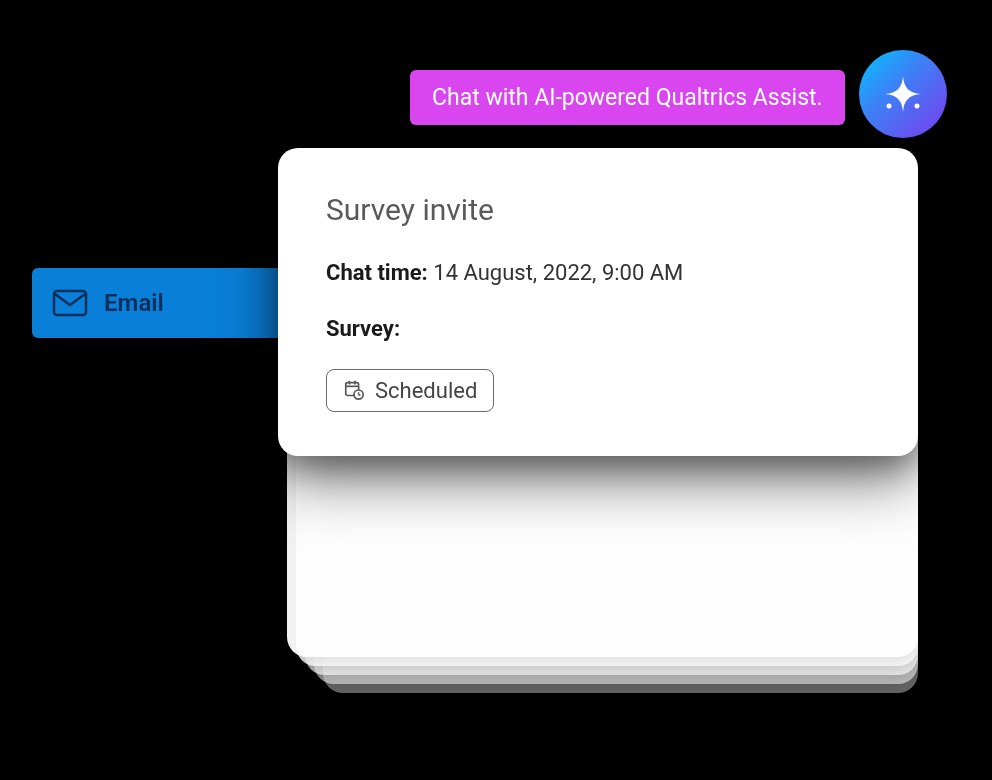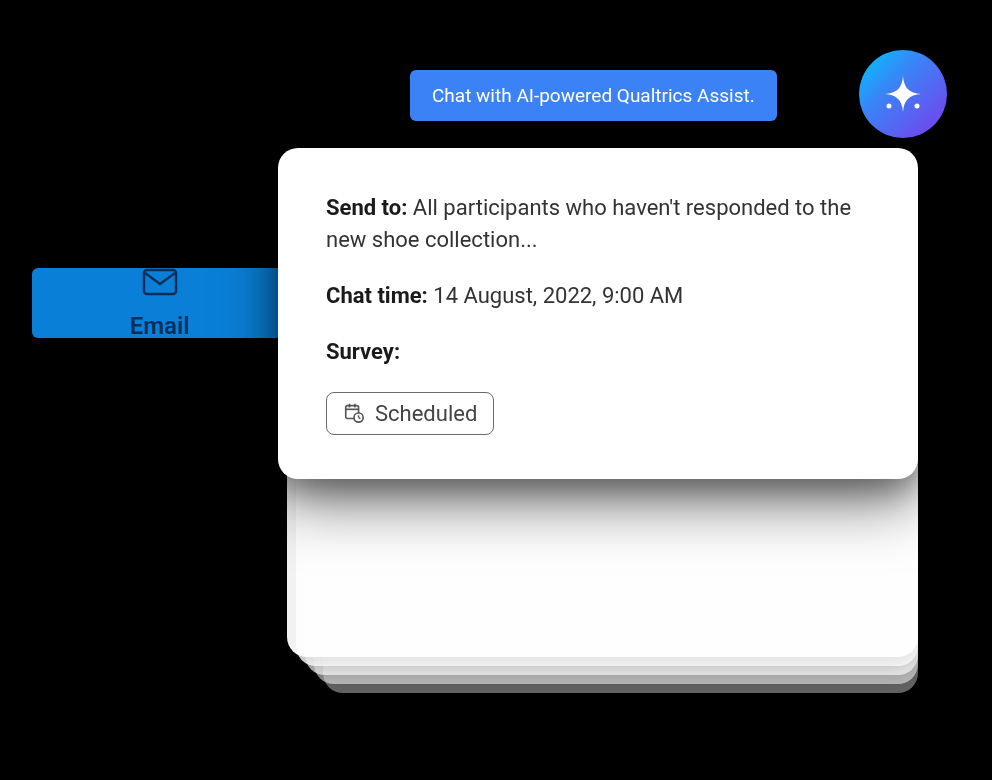--- a/index.html
+++ b/index.html
@@ -19,37 +19,36 @@
       top: 268px;
       background: #0a7fd8;
       width: 255px;
       height: 70px;
       border-radius: 6px;
       display: flex;
       align-items: center;
       padding: 0 20px;
       gap: 16px;
       z-index: 3;
-      flex-direction: column;
     }
     .email-tab .icon svg { display: block; }
     .email-tab .label {
       color: #072f5a;
       font-size: 24px;
       font-weight: 600;
     }
 
     
     .tooltip {
       position: absolute;
       top: 70px;
       left: 410px;
-      background: #3b82f6;
+      background: #d946ef;
       color: #fff;
-      font-size: 19px;
+      font-size: 23px;
       padding: 14px 22px;
       border-radius: 6px;
       z-index: 20;
       white-space: nowrap;
     }
 
     
     .sparkle-btn {
       position: absolute;
       top: 50px;
@@ -162,25 +161,22 @@
 </div>
 
 <div class="card-stack">
   <div class="stack-layer l5"></div>
   <div class="stack-layer l4"></div>
   <div class="stack-layer l3"></div>
   <div class="stack-layer l2"></div>
   <div class="stack-layer l1"></div>
 
   <div class="card">
-
-    <div class="card-row">
-      <span class="lbl">Send to:</span>
-      <span class="val">All participants who haven't responded to the new shoe collection...</span>
-    </div>
+    <div class="card-title">Survey invite</div>
+
 
     <div class="card-row">
       <span class="lbl">Chat time:</span>
       <span class="val">14 August, 2022, 9:00 AM</span>
     </div>
 
 
     <div class="card-row">
       <span class="lbl">Survey:</span>
     </div>

